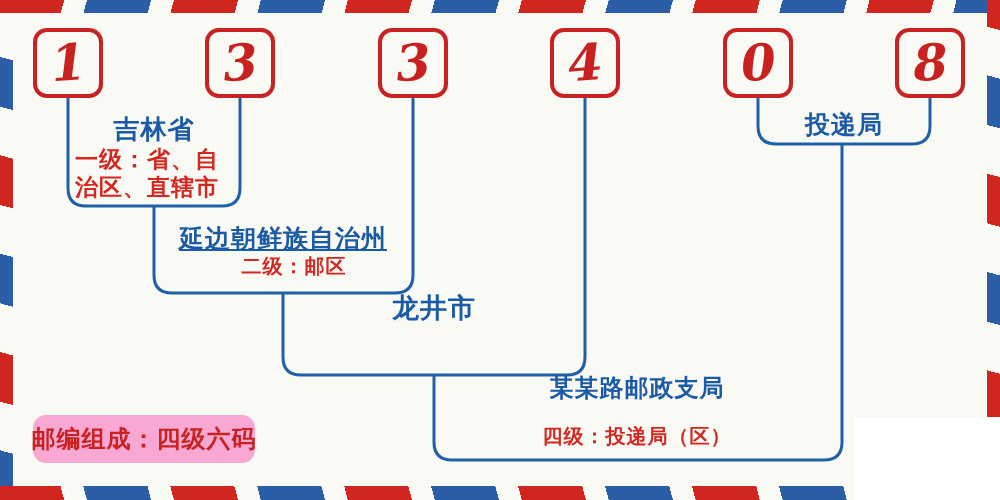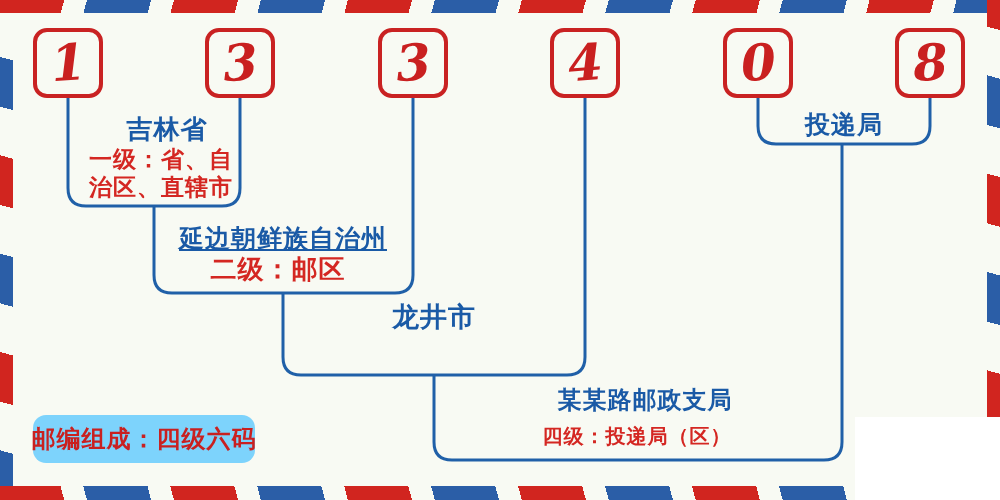--- a/index.html
+++ b/index.html
@@ -57,35 +57,35 @@
   #connectors{position:absolute;left:0;top:0;}
   
   .lvl-name{
     position:absolute;transform:translateX(-50%);
     color:#1a5aa6;font-weight:bold;white-space:nowrap;
     letter-spacing:1px;
   }
   .lvl-desc{
     position:absolute;transform:translateX(-50%);
     color:#d42722;font-weight:bold;
-    letter-spacing:1px;text-align:right;line-height:1.2;
+    letter-spacing:1px;text-align:left;line-height:1.2;
   }
-  .n1{left:154px;top:112px;font-size:26px;margin-left:13px;}
+  .n1{left:154px;top:112px;font-size:26px;}
   .d1{left:154px;top:146px;font-size:23px;width:158px;white-space:normal;}
   .n2{left:283px;top:222px;font-size:25px;text-decoration:underline;}
-  .d2{left:278px;top:254px;font-size:26px;white-space:nowrap;}
-  .n3{left:434px;top:299px;font-size:27px;}
+  .d2{left:294px;top:254px;font-size:20px;white-space:nowrap;}
+  .n3{left:434px;top:290px;font-size:27px;}
   .d3{left:434px;top:340px;font-size:25px;white-space:nowrap;}
-  .n4{left:637px;top:384px;font-size:24px;margin-left:8px;}
+  .n4{left:637px;top:372px;font-size:24px;}
   .d4{left:637px;top:424px;font-size:20px;white-space:nowrap;}
   .n5{left:844px;top:108px;font-size:25px;}
   
   .footer-badge{
     position:absolute;left:33px;top:415px;width:222px;height:48px;
-    background:#7dd3fc;border-radius:13px;
+    background:#f9a8d4;border-radius:13px;
     display:flex;align-items:center;justify-content:center;
     color:#c92020;font-weight:bold;font-size:24px;
     letter-spacing:1px;white-space:nowrap;
   }
 </style>
 </head>
 <body>
 
 <div id="stage">
 

